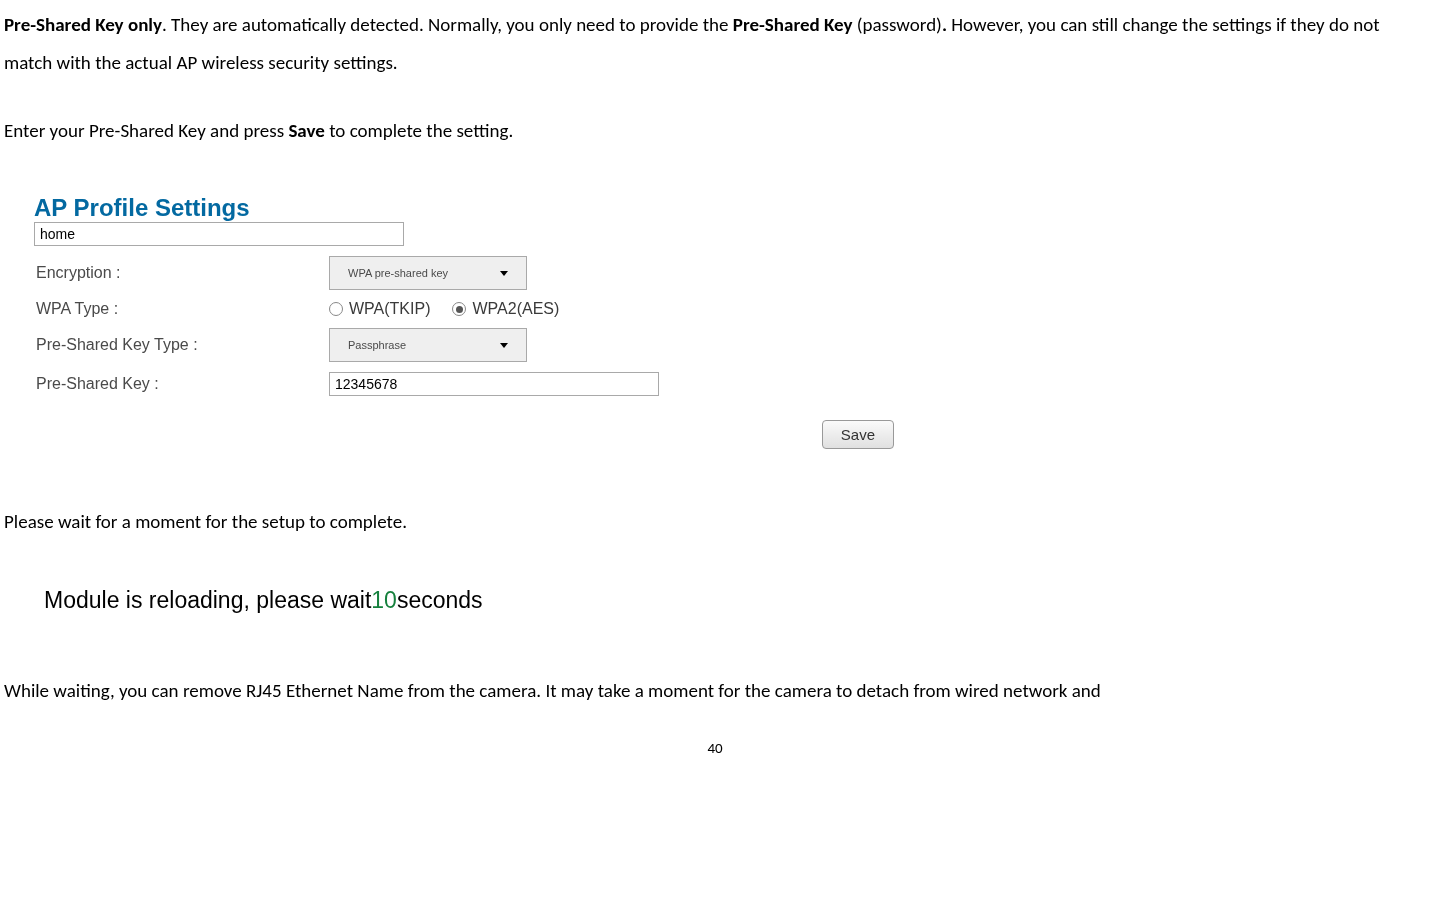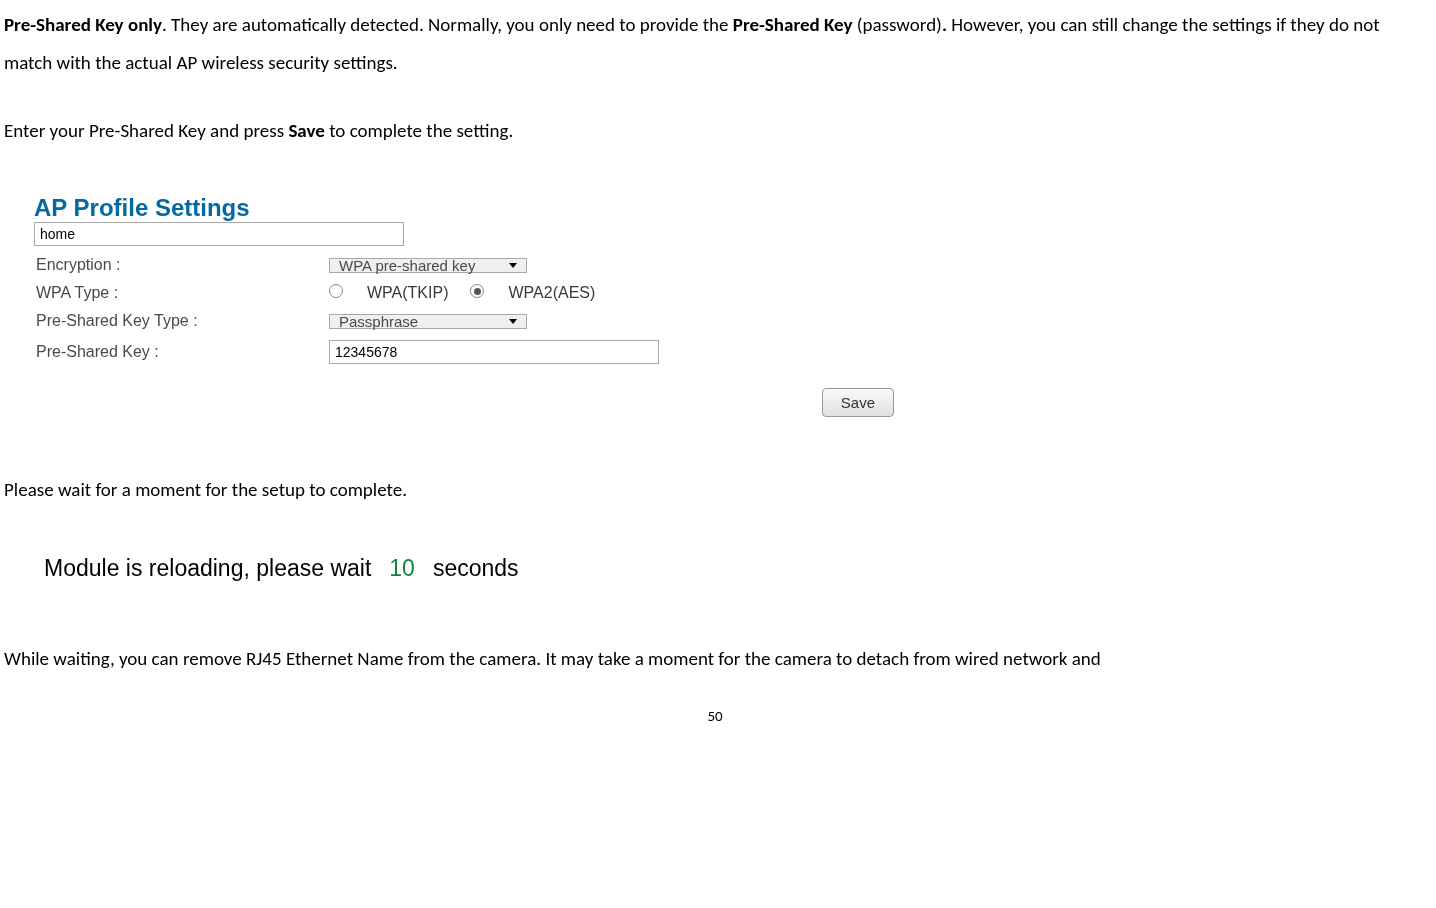--- a/index.html
+++ b/index.html
@@ -64,25 +64,25 @@
       height: 24px;
     }
     .input-ssid {
       width: 370px;
     }
     .input-psk {
       width: 330px;
     }
     .select-box {
       font-family: Arial, sans-serif;
-      font-size: 15px;
-      padding: 3px 9px;
+      font-size: 11px;
+      padding: 3px 18px;
       border: 1px solid #a9a9a9;
       background: #efefef;
-      height: 15px;
+      height: 34px;
       width: 198px;
       position: relative;
       display: flex;
       align-items: center;
       justify-content: space-between;
     }
     .select-box .caret {
       width: 0;
       height: 0;
       border-left: 4px solid transparent;
@@ -92,21 +92,22 @@
     }
     .radio-group {
       display: flex;
       align-items: center;
       gap: 22px;
       font-size: 16px;
       color: #3a3a3a;
     }
     .radio-item {
       display: flex;
-      gap: 24px;
+      align-items: center;
+      gap: 6px;
     }
     .radio-circle {
       width: 14px;
       height: 14px;
       border: 1px solid #888;
       border-radius: 50%;
       background: #fff;
       display: inline-flex;
       align-items: center;
       justify-content: center;
@@ -140,21 +141,21 @@
       margin-bottom: 48px;
     }
     .reload-message {
       margin-left: 40px;
       margin-bottom: 60px;
       font-family: Arial, sans-serif;
       font-size: 23px;
       color: #000;
       display: flex;
       align-items: baseline;
-      gap: 18px;
+      gap: 0;
     }
     .reload-count {
       color: #15803d;
     }
     .final-text {
       line-height: 1.8;
       margin-bottom: 30px;
     }
     .page-number {
       text-align: center;
@@ -232,13 +233,13 @@
 <div class="wait-text">Please wait for a moment for the setup to complete.</div>
 
 <div class="reload-message">
   <span>Module is reloading, please wait</span>
   <span class="reload-count">10</span>
   <span>seconds</span>
 </div>
 
 <div class="final-text">While waiting, you can remove RJ45 Ethernet Name from the camera. It may take a moment for the camera to detach from wired network and</div>
 
-<div class="page-number">50</div>
+<div class="page-number">40</div>
 
 </body></html>

